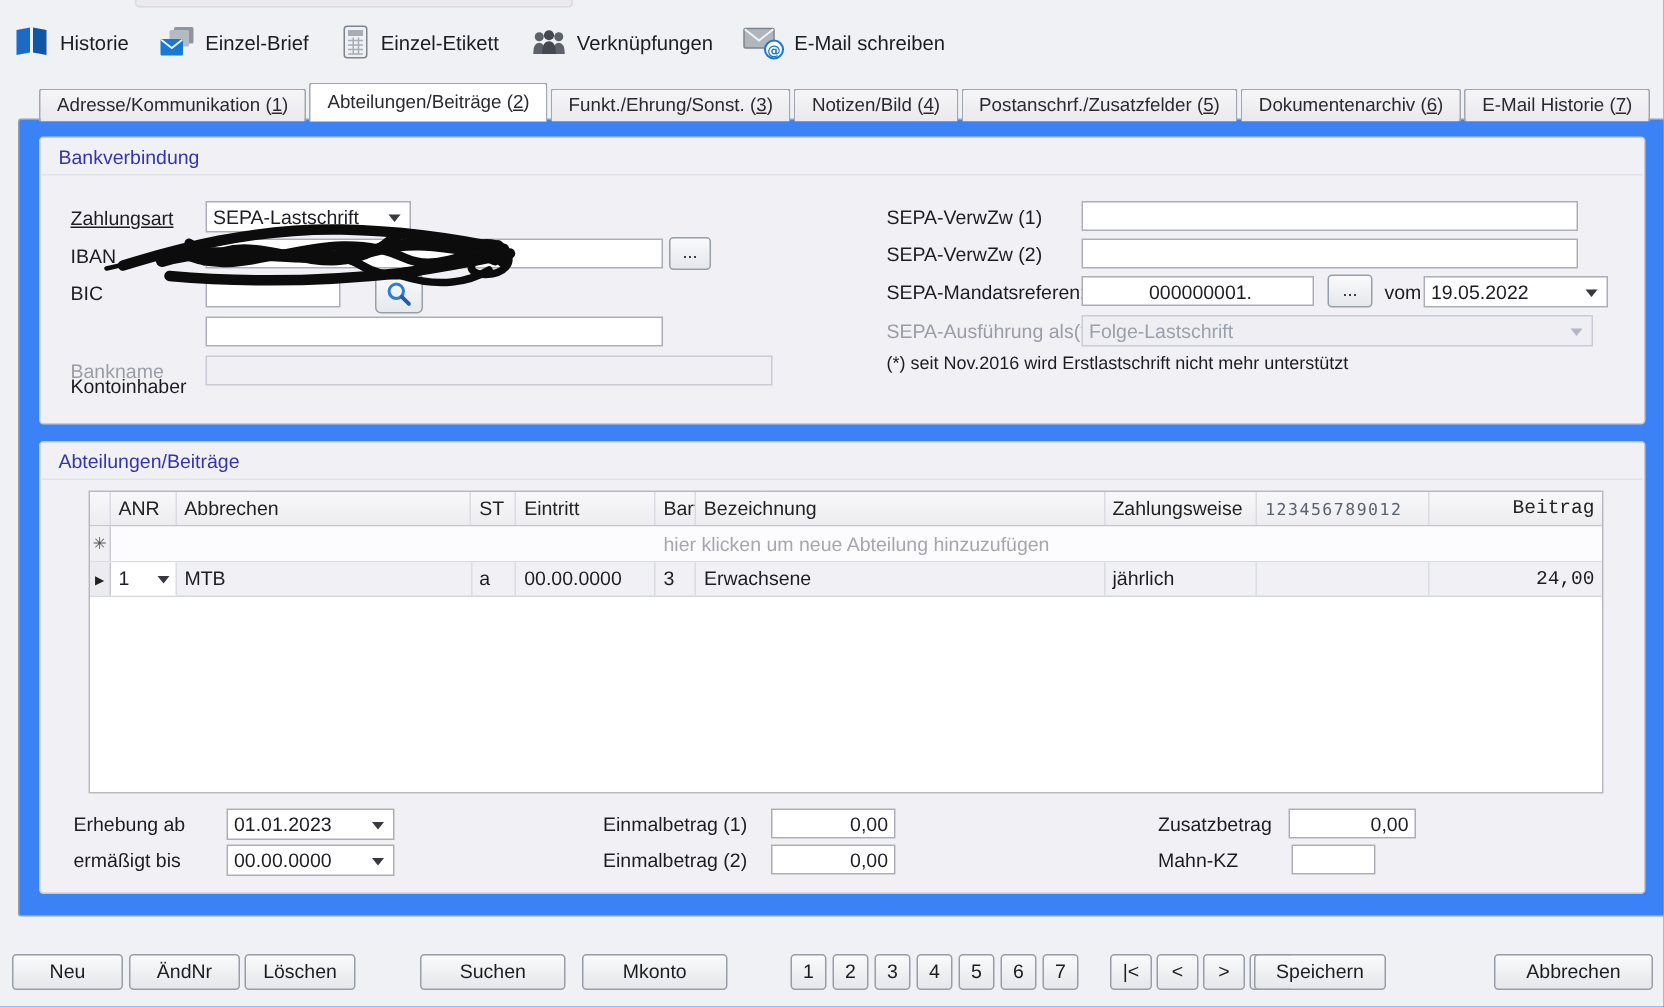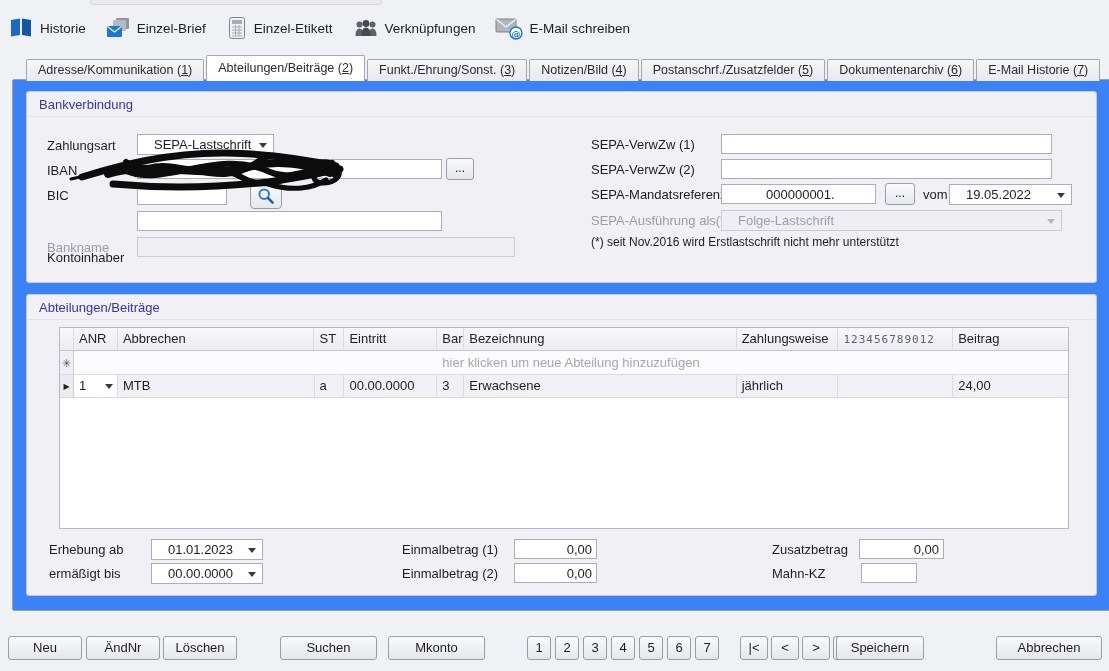--- a/index.html
+++ b/index.html
@@ -30,37 +30,37 @@
   .gline { position:absolute; left:1px; right:1px; top:24px; height:1px; background:#e1e2ea; }
 
   .lbl { position:absolute; white-space:nowrap; font-size:13px; color:#1c1c22; }
   .lbl.dis { color:#9a9ca8; }
   .note { position:absolute; font-size:12px; color:#1c1c22; white-space:nowrap; }
 
   input.inp { position:absolute; height:20px; border:1px solid #abaeb8; background:#fff; font:13px "Liberation Sans",sans-serif; padding:1px 4px; color:#1c1c22; outline:none; }
   input.inp.num { text-align:right; }
   input.inp.dis { background:#f0f0f4; border-color:#c9cbd5; color:#9a9ca8; }
 
-  .combo { position:absolute; height:21px; border:1px solid #abaeb8; background:#fff; font-size:13px; padding:2px 20px 2px 16px; cursor:default; white-space:nowrap; overflow:hidden; }
+  .combo { position:absolute; height:21px; border:1px solid #abaeb8; background:#fff; font-size:13px; padding:2px 20px 2px 4px; cursor:default; white-space:nowrap; overflow:hidden; }
   .combo.dis { background:#efeff3; border-color:#c9cbd5; color:#9aa0ac; }
   .arr { position:absolute; right:6px; top:50%; margin-top:-2px; width:0; height:0; border-left:4px solid transparent; border-right:4px solid transparent; border-top:5px solid #38383e; }
   .combo.dis .arr { border-top-color:#b4b6c2; }
 
   .btn { position:absolute; height:24px; border:1px solid #989ea8; border-radius:3px; background:linear-gradient(#fafafb,#e5e7eb); font-size:13px; color:#1c1c22; text-align:center; line-height:21px; cursor:default; }
   .btn.sm { height:22px; line-height:18px; font-size:12px; }
   .searchbtn { position:absolute; width:32px; height:27px; border:1px solid #989ea8; border-radius:4px; background:linear-gradient(#fbfbfc,#e6e8ec); display:flex; align-items:center; justify-content:center; cursor:default; }
 
   
   .grid { position:absolute; left:32px; top:32px; width:1010px; height:202px; background:#fff; border:1px solid #b5b8c2; overflow:hidden; }
   .trow { display:flex; width:100%; }
   .thead { height:23px; background:linear-gradient(#f8f8fa,#ededf1); border-bottom:1px solid #c5c7cf; }
   .tcell { border-right:1px solid #dadce4; padding:3px 5px; font-size:13px; white-space:nowrap; overflow:hidden; }
   .thead .tcell { color:#222; }
   .c0{width:14px;padding:1px 0;text-align:center;} .c1{width:44px;} .c2{width:197px;} .c3{width:30px;}
-  .c4{width:93px;} .c5{width:27px;} .c6{width:273px;} .c7{width:102px;} .c8{width:115px;} .c9{width:115px;text-align:left;}
+  .c4{width:93px;} .c5{width:27px;} .c6{width:273px;} .c7{width:102px;} .c8{width:115px;} .c9{width:115px;text-align:right;font-family:Liberation Mono, monospace;}
   .thead .c8 { font-family:"DejaVu Sans Mono",monospace; font-size:11px; letter-spacing:1px; color:#5b6370; padding-top:5px; }
   .newrow { height:24px; border-bottom:1px solid #dadce4; background:#fcfcfe; }
   .newrow .c0 { background:#f0f0f4; border-right:1px solid #c9cbd3; color:#555; font-size:11px; line-height:22px; }
   .newrow .hint { flex:1; text-align:center; color:#a6a6ae; font-size:13px; padding-top:4px; }
   .datarow { height:23px; background:#f1f1f5; border-bottom:1px solid #d6d8e0; }
   .datarow .c0 { background:#ececf0; border-right:1px solid #c9cbd3; color:#222; font-size:8px; line-height:21px; }
   .datarow .c1 { background:#fff; position:relative; padding-right:16px; }
 
   
   .footer { position:absolute; left:0; top:634px; width:1109px; height:30px; }
@@ -139,21 +139,21 @@
   <div class="tab"><span>Dokumentenarchiv (</span><span class="u">6</span><span>)</span></div>
   <div class="tab"><span>E-Mail Historie (</span><span class="u">7</span><span>)</span></div>
 </div>
 
 <div class="panel">
 
   <div class="group" style="left:13px; top:11px; width:1071px; height:192px;">
     <div class="gtitle">Bankverbindung</div>
     <div class="gline"></div>
 
-    <div class="lbl" style="left:20px; top:46px;">Zahlungsart</div>
+    <div class="lbl" style="left:20px; top:46px;text-decoration:underline;">Zahlungsart</div>
     <div class="combo" style="left:110px; top:42px; width:137px;">
       <span>SEPA-Lastschrift</span>
       <span class="arr"></span>
     </div>
 
     <div class="lbl" style="left:20px; top:71px;">IBAN</div>
     <input class="inp" style="left: 110px; top: 67px; width: 305px;" value="">
     <div class="btn sm" style="left:419px; top:66px; width:28px;">...</div>
 
     <div class="lbl" style="left:20px; top:96px;">BIC</div>

